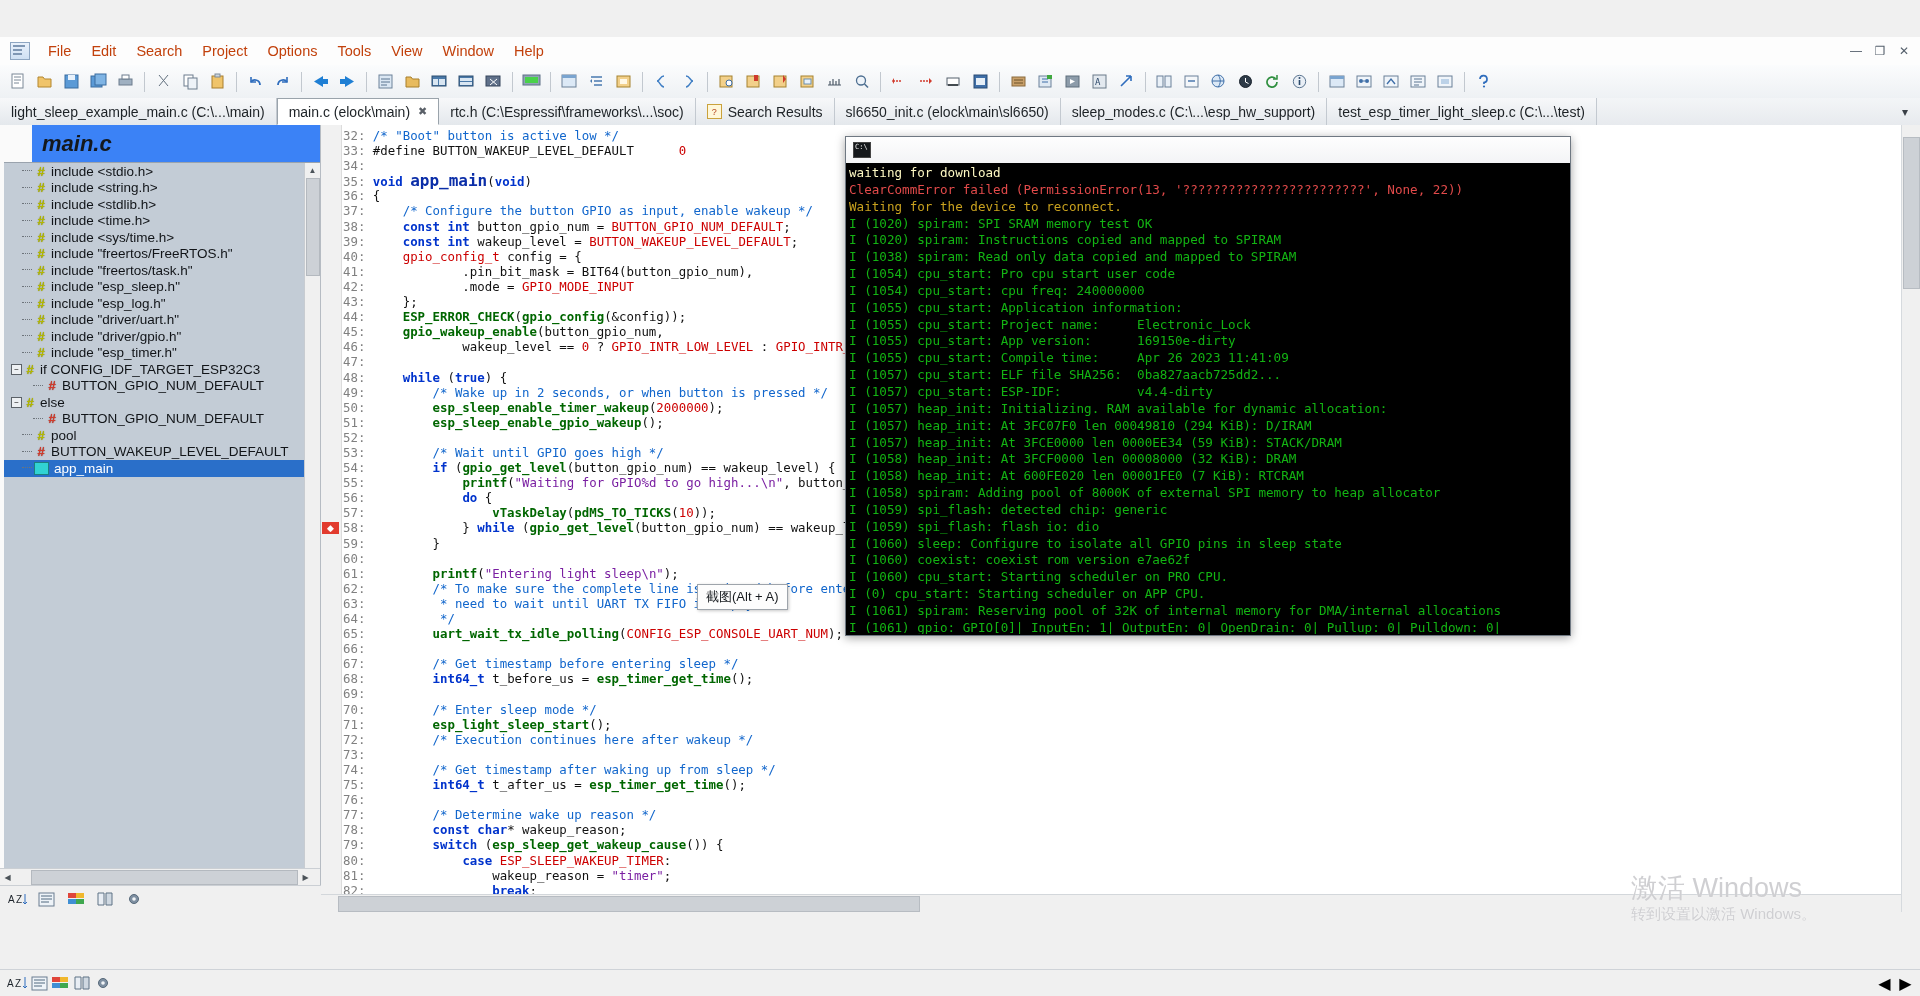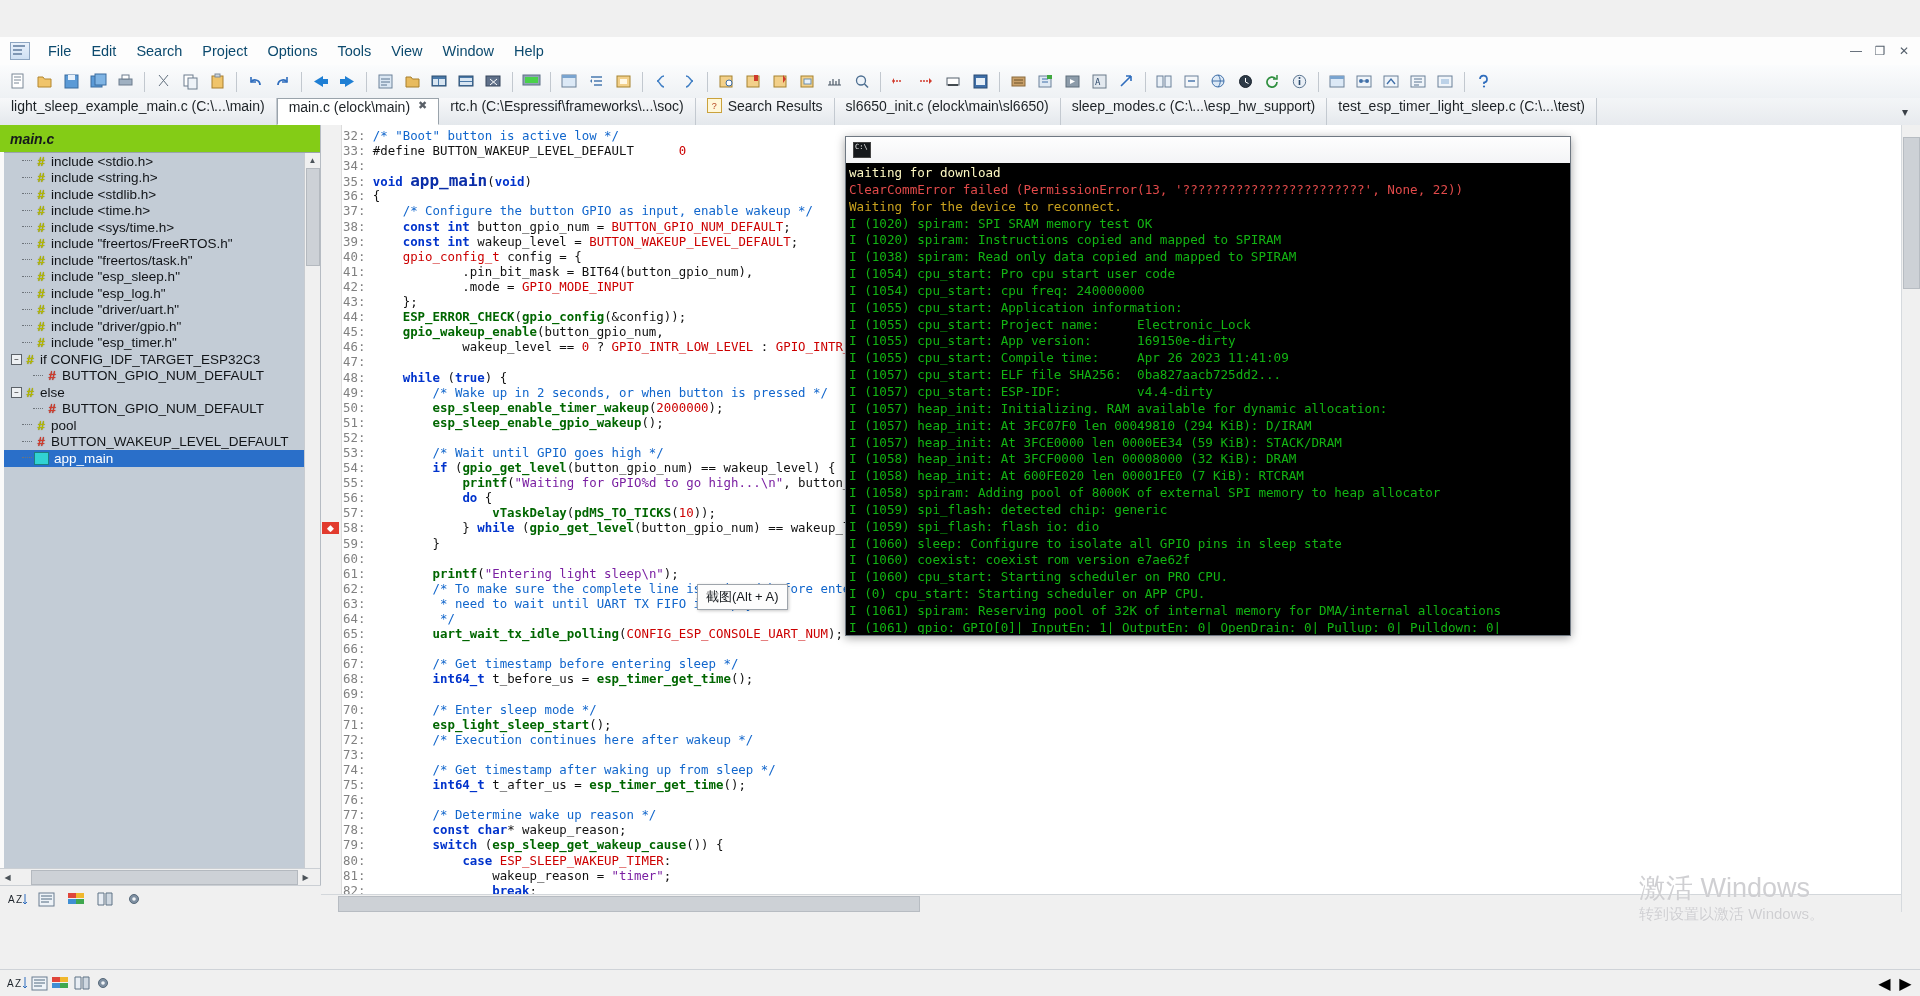--- a/index.html
+++ b/index.html
@@ -39,21 +39,21 @@
     background:#fdfdfd;display:flex;align-items:center;
     border-bottom:1px solid #eceef0;
   }
   .menu-doc-icon{
     width:18px;height:16px;margin-left:10px;margin-right:8px;
     background:linear-gradient(#e9f1fb,#cfe0f3);
     border:1px solid #8ea6c2;position:relative;flex:none;
   }
   .menu-doc-icon:before{content:"";position:absolute;left:2px;top:2px;width:12px;height:2px;background:#7f97b4;}
   .menu-doc-icon:after{content:"";position:absolute;left:2px;top:6px;width:9px;height:2px;background:#7f97b4;box-shadow:0 4px 0 #7f97b4;}
-  .menu-item{font-size:14.5px;color:#0c4a6e;padding:3px 9px;margin:0 1px;cursor:default;}
+  .menu-item{font-size:14.5px;color:#c2410c;padding:3px 9px;margin:0 1px;cursor:default;}
   .menubar-right{position:absolute;right:4px;top:0;height:28px;display:flex;align-items:center;}
   .menubar-right .mb{width:24px;height:24px;display:flex;align-items:center;justify-content:center;color:#55606c;font-size:12px;}
 
   
   .toolbar{
     position:absolute;left:0;top:65px;width:1920px;height:33px;
     background:linear-gradient(#fbfcfd,#eef1f4);
     border-bottom:1px solid #c9ced4;
     display:flex;align-items:center;padding-left:4px;overflow:hidden;
   }
@@ -66,21 +66,21 @@
   .tb-btn svg{display:block;}
 
   
   .tabbar{
     position:absolute;left:0;top:98px;width:1920px;height:27px;
     background:linear-gradient(#f3f5f7,#e7eaee);
     border-bottom:1px solid #b9bfc6;
     display:flex;align-items:stretch;
   }
   .tab{
-    display:flex;align-items:flex-start;gap:6px;padding:0 11px;
+    display:flex;align-items:center;gap:6px;padding:0 11px;
     font-size:14px;color:#1d2226;white-space:nowrap;
     border-right:1px solid #c3c9d0;
     background:linear-gradient(#f7f8fa,#e4e8ec);
   }
   .tab.active{
     background:#ffffff;border:1px solid #9aa3ab;border-bottom:1px solid #ffffff;
     border-top:1px solid #9aa3ab;margin-top:0px;position:relative;z-index:3;
   }
   .tab .tab-x{font-size:11px;color:#5a6068;margin-left:2px;}
   .tab-ico{width:13px;height:13px;background:#fff7d9;border:1px solid #caa23c;
@@ -88,22 +88,22 @@
   .tabbar-right{margin-left:auto;display:flex;align-items:center;padding-right:6px;gap:2px;}
   .tab-chev{font-size:12px;color:#3a4047;padding:0 6px;}
 
   
   .sympanel{
     position:absolute;left:0;top:125px;width:320px;height:787px;
     background:#fafafa;border-right:1px solid #b6bcc3;
     display:flex;flex-direction:column;
   }
   .sym-title{
-    font-size:14px;font-weight:bold;font-style:italic;color:#14181c;
-    padding:6px 0 5px 10px;background:#84cc16;
+    font-size:22px;font-weight:bold;font-style:italic;color:#14181c;
+    padding:6px 0 5px 10px;background:#3b82f6;margin-left:32px;
   }
   .sym-search{
     margin:0 7px 4px 7px;height:25px;border:1px solid #a9b0b8;background:#fff;
     display:flex;align-items:center;padding-left:7px;font-size:14px;color:#8a9099;
   }
   .sym-list{
     flex:1;background:#c3ccd6;overflow:hidden;position:relative;
     border-top:1px solid #9aa3ad;
     margin:0 0 0 4px;
   }
@@ -203,21 +203,21 @@
     font-size:12.6px;line-height:16.85px;white-space:pre;overflow:hidden;padding:2px 0 0 3px;
     box-sizing:border-box;
   }
   .t-w{color:#fef9c3;}
   .t-r{color:#e24a4a;}
   .t-y{color:#c8a11e;}
   .t-g{color:#13b413;}
 
   
   .wm{
-    position:absolute;right:96px;bottom:72px;text-align:left;color:#cfcfd2;
+    position:absolute;right:104px;bottom:72px;text-align:left;color:#cfcfd2;
     text-shadow:0 0 2px rgba(255,255,255,.5);pointer-events:none;
   }
   .wm1{font-size:27px;line-height:32px;}
   .wm2{font-size:15px;line-height:20px;}
 
   
   .right-strip{position:absolute;right:0;top:125px;width:18px;height:787px;background:#f0f0f0;border-left:1px solid #d6dade;}
   .rs-thumb{position:absolute;top:12px;left:1px;width:15px;height:150px;background:#cdd1d6;border:1px solid #b7bcc2;}
   .statusbar{
     position:absolute;left:0;bottom:0;width:1920px;height:26px;

